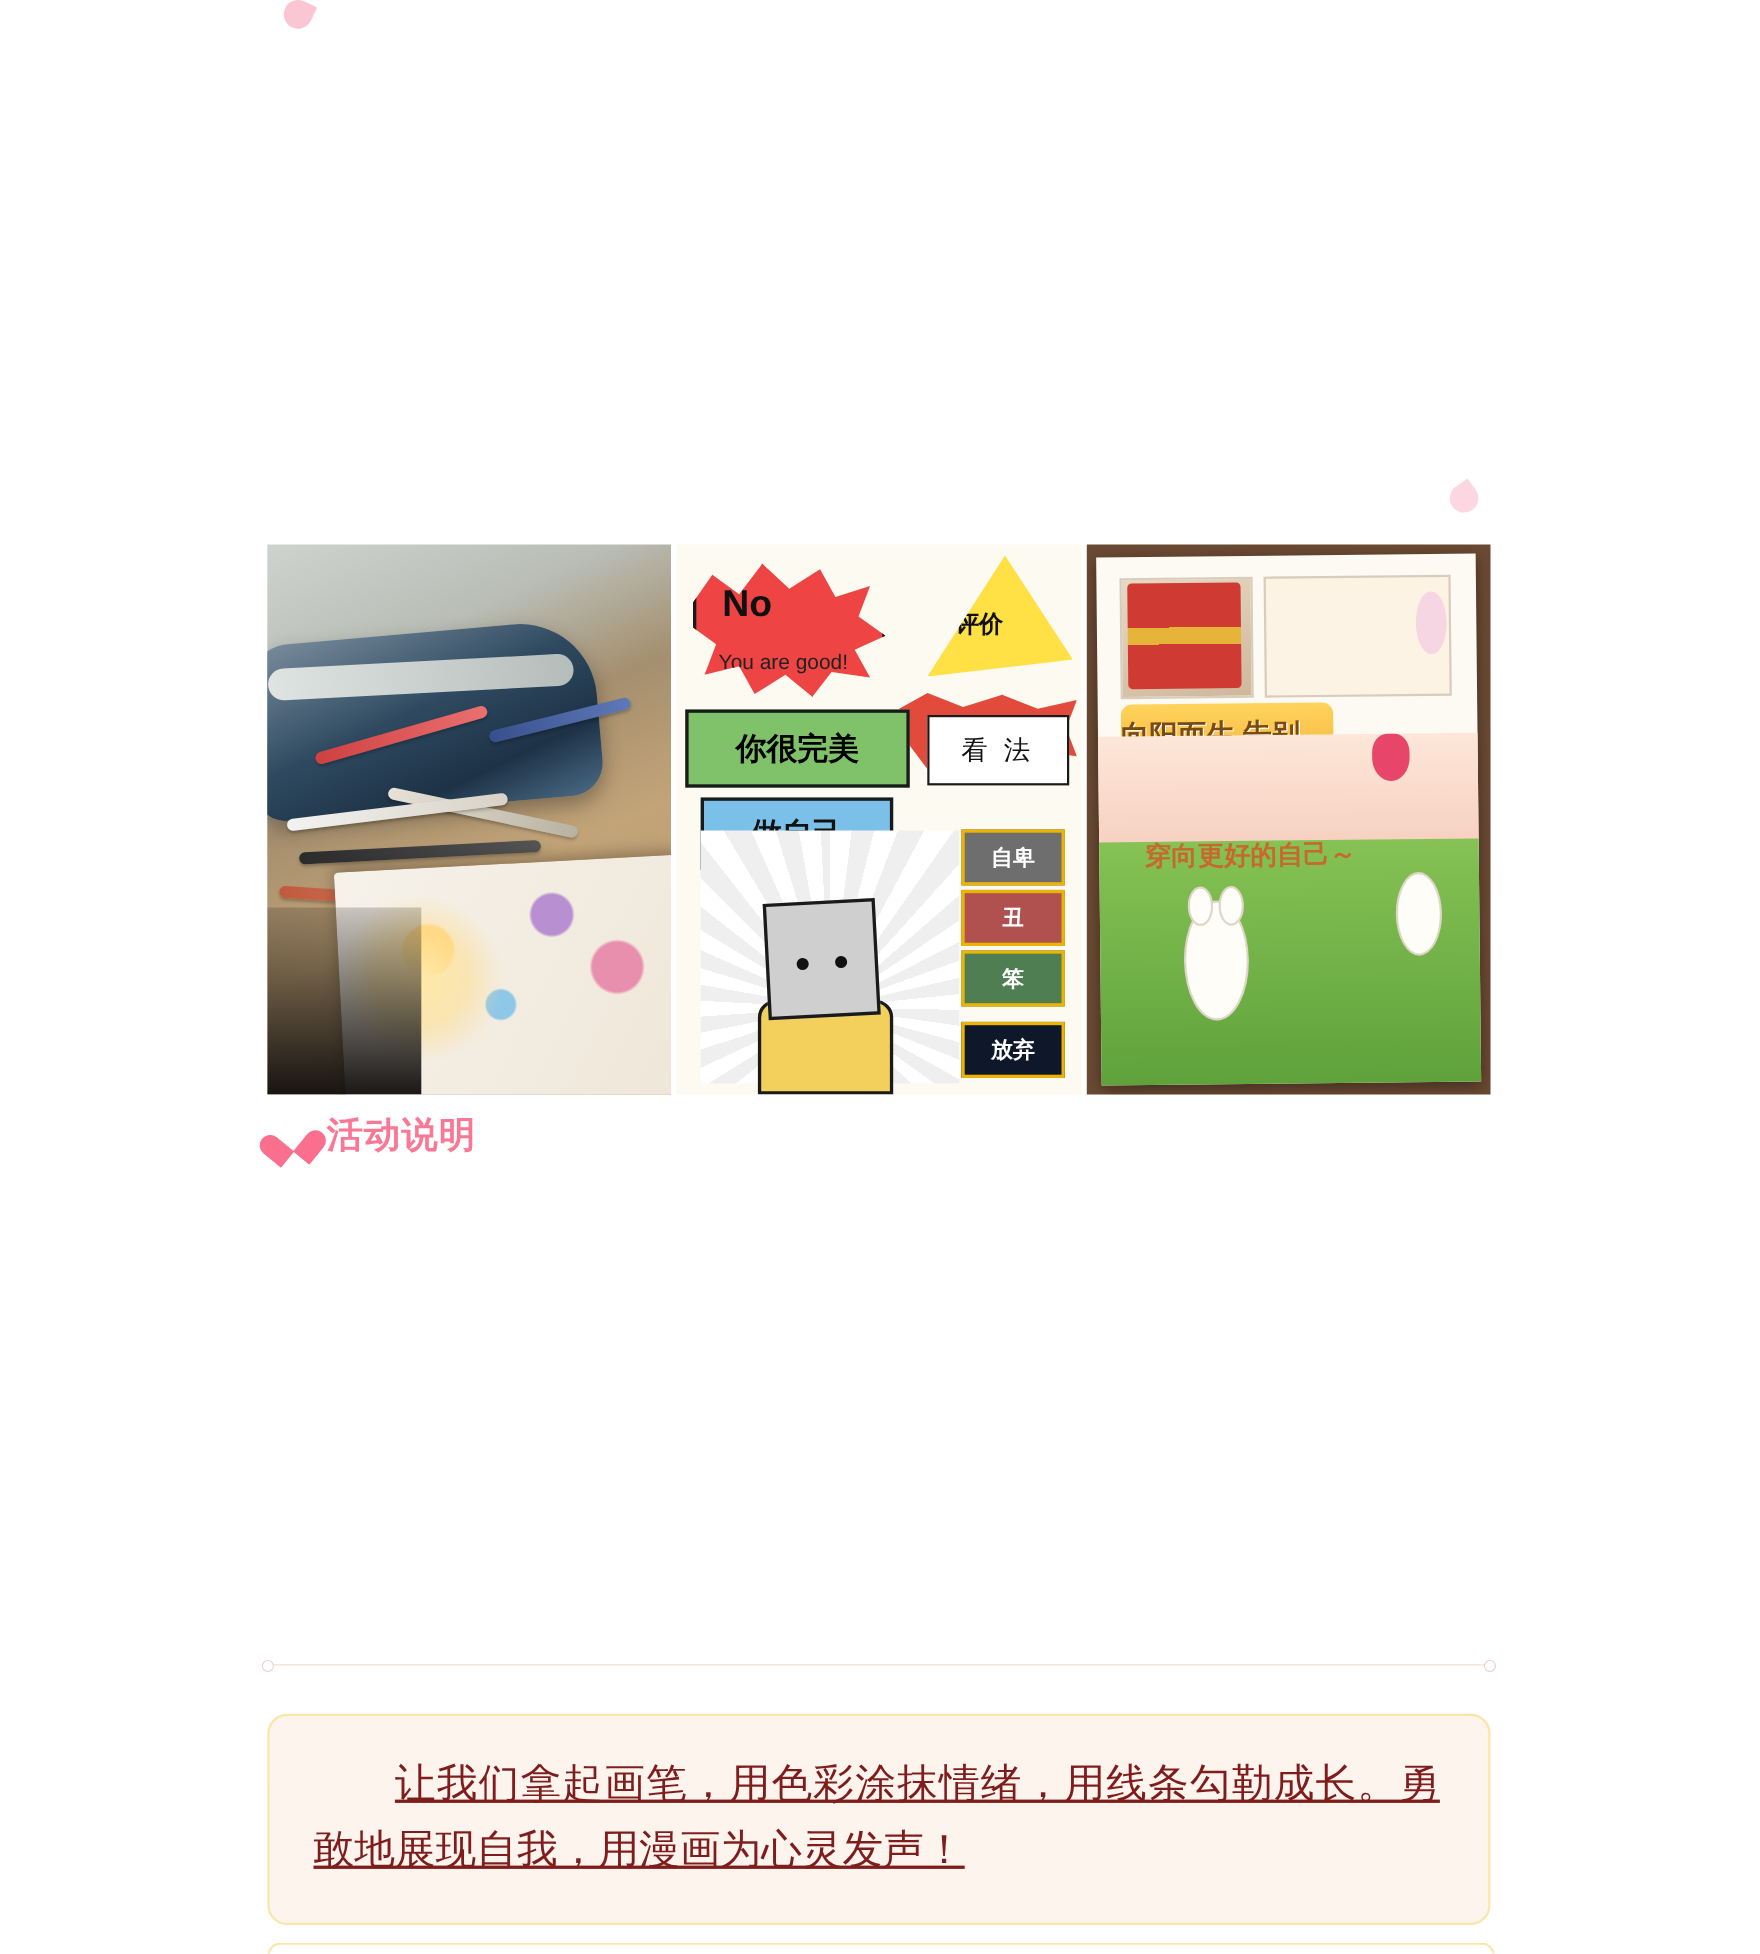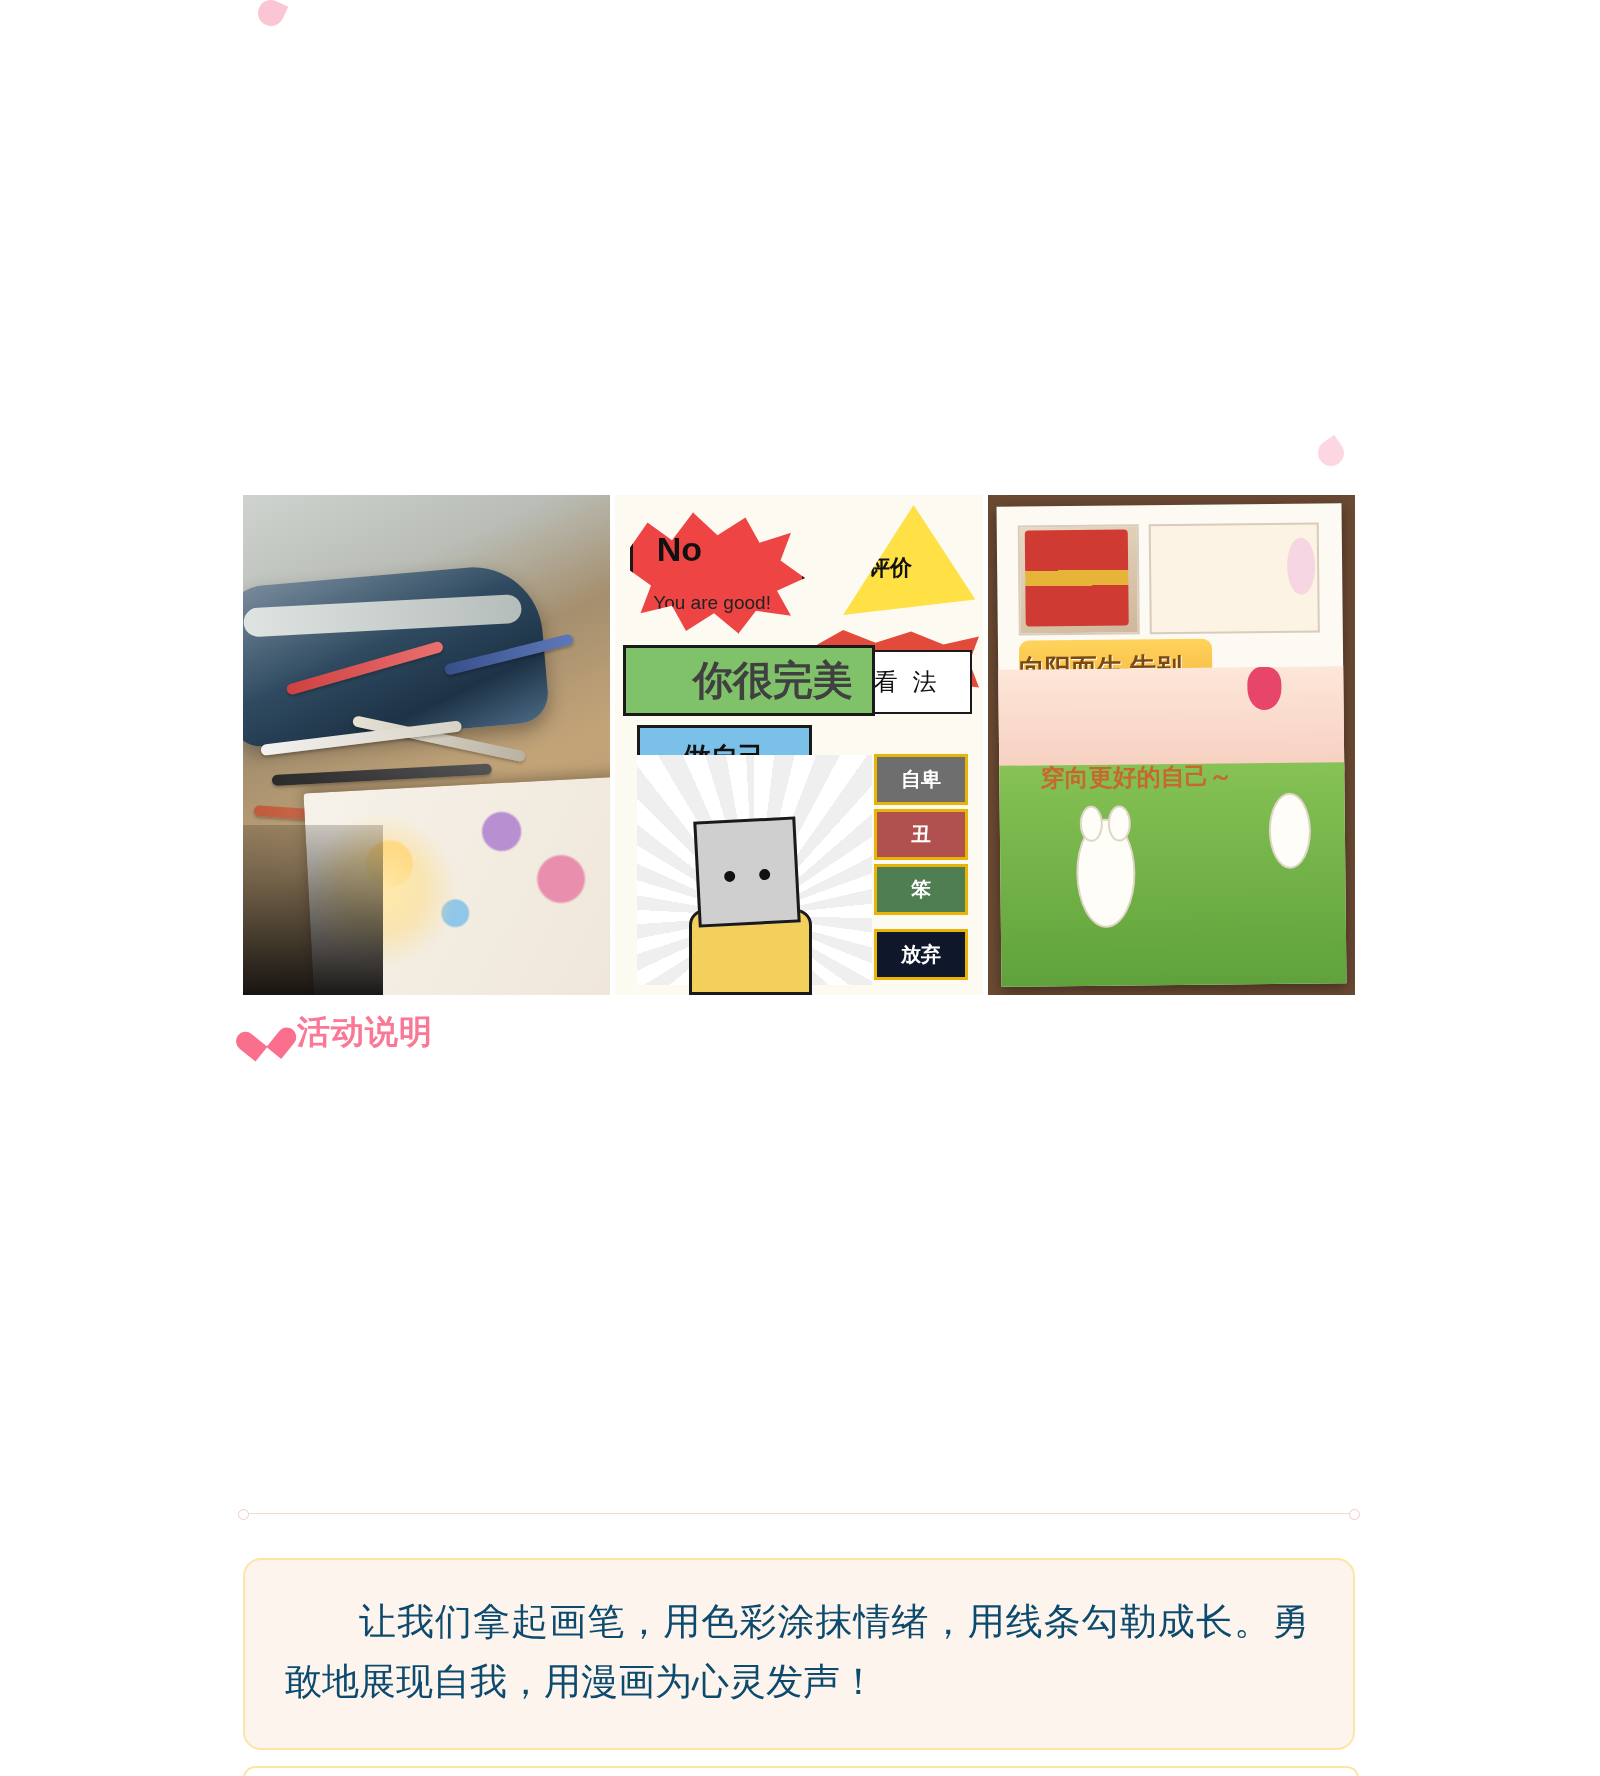--- a/index.html
+++ b/index.html
@@ -158,21 +158,21 @@
   .ph2 .tri b{
     position:absolute; left:42%; top:44%;
     transform:translateX(-50%);
     font-size:22px; color:#111; font-weight:bold;
   }
   .ph2 .green {
     position:absolute; left:2%; top:30%;
     width:54%; height:13%;
     background:#7fc26a; border:3px solid #1a1a1a;
     display:flex; align-items:center; justify-content:center;
-    font-size:40px; font-weight:bold; color:#404040;padding-left:48px;
+    font-size:28px; font-weight:bold; color:#000000;
   }
   .ph2 .blue {
     position:absolute; left:6%; top:46%;
     width:46%; height:12%;
     background:#7bc0e8; border:3px solid #1a1a1a;
     display:flex; align-items:center; justify-content:center;
     font-size:28px; font-weight:bold; color:#111;
   }
   .ph2 .red {
     position:absolute; right:1%; top:27%;
@@ -364,24 +364,25 @@
     width: 1112px;
     box-sizing: border-box;
     border: 2px solid #fbe6a8;
     border-radius: 18px;
     background: #fdf4ee;
     padding: 32px 44px 36px 40px;
   }
   .outro-text {
     font-size: 37px;
     line-height: 1.62;
-    color: #0c4a6e;
+    color: #7f1d1d;
     text-indent: 2em;
     text-align: justify;
     margin: 0;
+    text-decoration: underline;
   }
   .bottom-strip{
     position:absolute;
     left:243px; top:1766px;
     width:1112px; height:10px;
     border-top:2px solid #fbe6a8;
     border-left:2px solid #fbe6a8;
     border-right:2px solid #fbe6a8;
     border-radius:14px 14px 0 0;
   }

